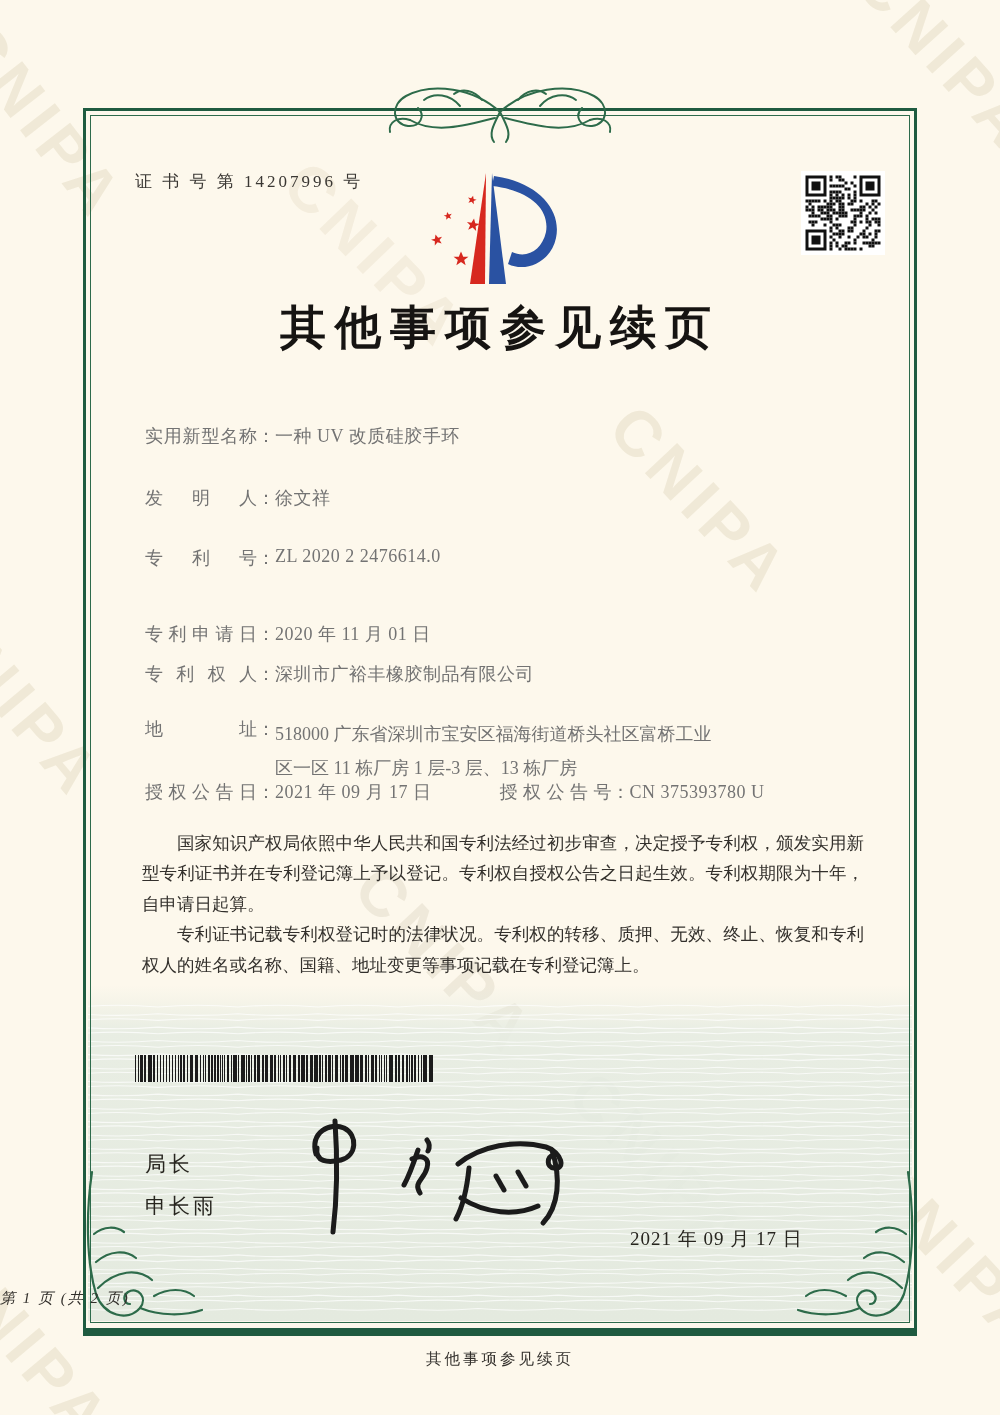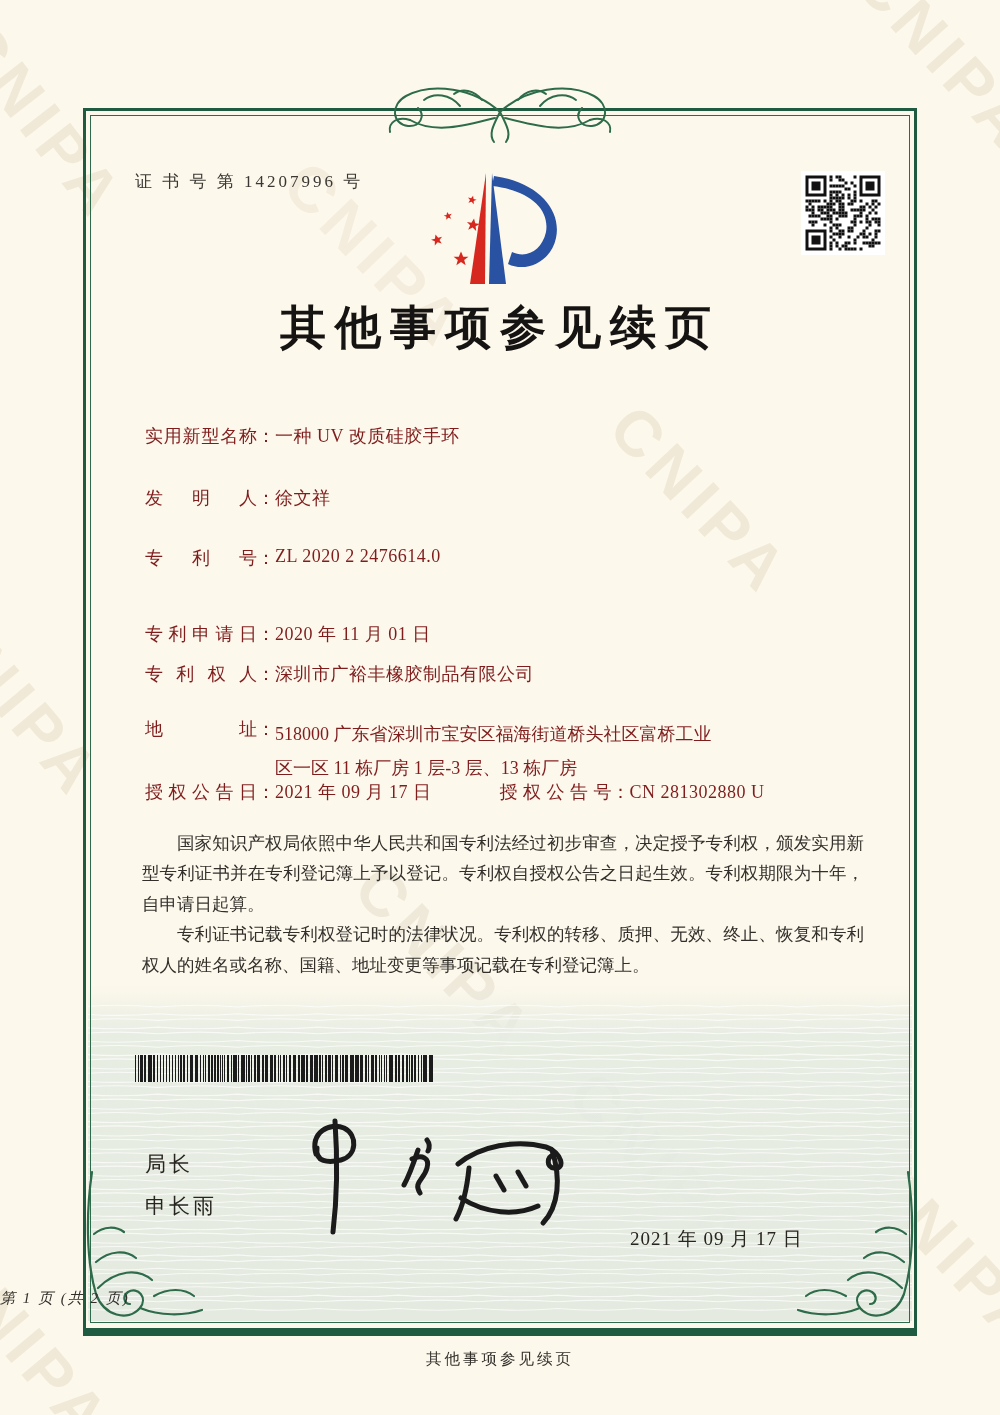--- a/index.html
+++ b/index.html
@@ -29,21 +29,21 @@
   svg.orn{position:absolute;pointer-events:none;}
   
   .cert-no{position:absolute;left:135px;top:170px;font-size:17px;letter-spacing:3px;color:#3a3733;}
   .logo{position:absolute;left:410px;top:160px;}
   .qr{position:absolute;left:801px;top:171px;background:#fff;padding:2px;}
   .title{
     position:absolute;left:0;top:297px;width:1000px;text-align:center;
     font-size:46px;font-weight:bold;letter-spacing:9px;color:#161412;
   }
   
-  .frow{position:absolute;left:145px;font-size:18px;white-space:nowrap;color:#7f1d1d;}
+  .frow{position:absolute;left:145px;font-size:18px;white-space:nowrap;color:#737373;}
   .flabel{display:inline-block;width:112px;text-align:justify;text-align-last:justify;vertical-align:top;}
   .fcolon{display:inline-block;width:18px;vertical-align:top;}
   .fvalue{letter-spacing:0.5px;}
   .fvalue-block{display:inline-block;vertical-align:top;width:600px;white-space:normal;line-height:1.9;}
   .pair2{margin-left:68px;}
   
   .legal{
     position:absolute;left:142px;top:828px;width:722px;
     font-size:17.5px;line-height:1.74;text-align:justify;color:#33302c;
   }
@@ -407,21 +407,21 @@
   <div class="frow" style="top:622px;">
     <span class="flabel">专利申请日</span><span class="fcolon">：</span><span class="fvalue">2020 年 11 月 01 日</span>
   </div>
   <div class="frow" style="top:662px;">
     <span class="flabel">专利权人</span><span class="fcolon">：</span><span class="fvalue">深圳市广裕丰橡胶制品有限公司</span>
   </div>
   <div class="frow" style="top:717px;">
     <span class="flabel">地址</span><span class="fcolon">：</span><span class="fvalue-block"><span>518000 广东省深圳市宝安区福海街道桥头社区富桥工业</span><br><span>区一区 11 栋厂房 1 层-3 层、13 栋厂房</span></span>
   </div>
   <div class="frow" style="top:780px;">
-    <span class="flabel">授权公告日</span><span class="fcolon">：</span><span class="fvalue">2021 年 09 月 17 日</span><span class="flabel pair2">授权公告号</span><span class="fcolon">：</span><span class="fvalue">CN 281302880 U</span>
+    <span class="flabel">授权公告日</span><span class="fcolon">：</span><span class="fvalue">2021 年 09 月 17 日</span><span class="flabel pair2">授权公告号</span><span class="fcolon">：</span><span class="fvalue">CN 375393780 U</span>
   </div>
 
   <div class="legal">
     <p>国家知识产权局依照中华人民共和国专利法经过初步审查，决定授予专利权，颁发实用新型专利证书并在专利登记簿上予以登记。专利权自授权公告之日起生效。专利权期限为十年，自申请日起算。</p>
     <p>专利证书记载专利权登记时的法律状况。专利权的转移、质押、无效、终止、恢复和专利权人的姓名或名称、国籍、地址变更等事项记载在专利登记簿上。</p>
   </div>
 
   <svg class="barcode" id="barcode" width="305" height="27" viewBox="0 0 305 27">
       <rect x="0" y="0" width="1" height="27" fill="#1b1b1b"></rect>
       <rect x="3" y="0" width="1" height="27" fill="#1b1b1b"></rect>

